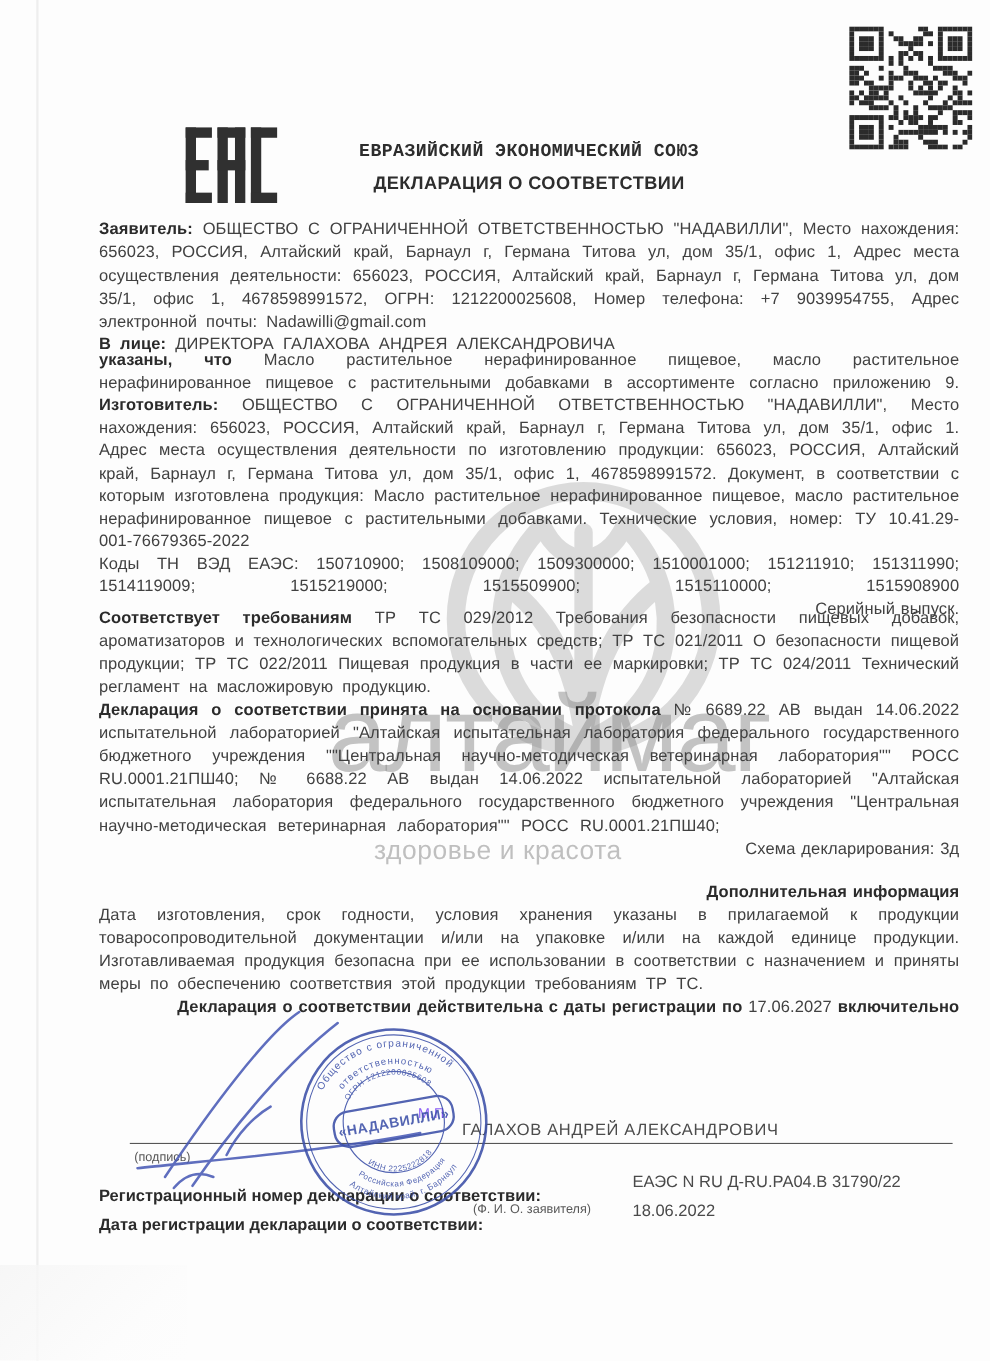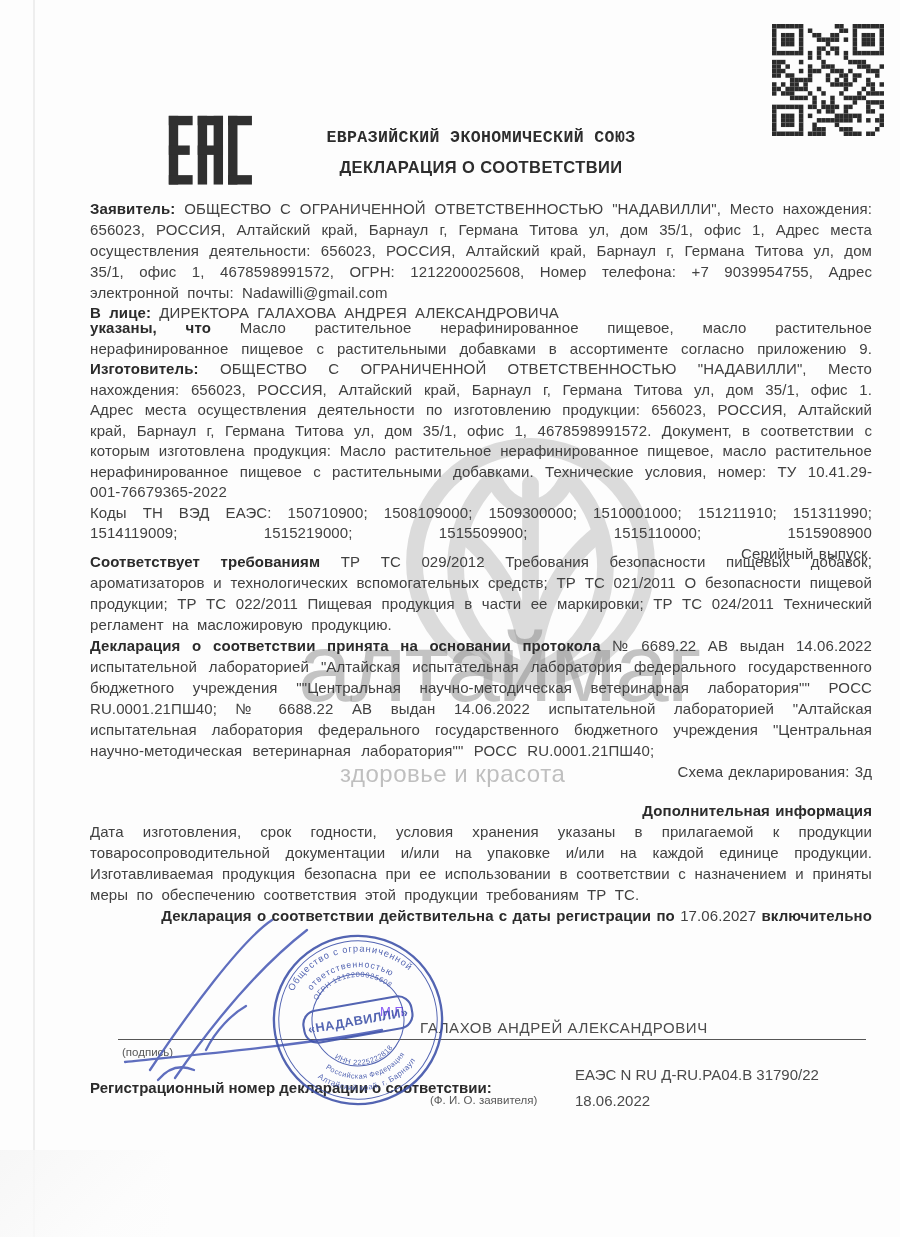--- a/index.html
+++ b/index.html
@@ -464,15 +464,16 @@
   </svg>
 
   <div class="mp-label">М.П.</div>
   <div class="signer-name">ГАЛАХОВ АНДРЕЙ АЛЕКСАНДРОВИЧ</div>
   <div class="sig-line"></div>
   <div class="caption cap-sign">(подпись)</div>
   <div class="caption cap-fio">(Ф. И. О. заявителя)</div>
 
   <div class="reg-label row1">Регистрационный номер декларации о соответствии:</div>
   <div class="reg-value row1">ЕАЭС N RU Д-RU.РА04.В 31790/22</div>
+  <div class="reg-label row2">Дата регистрации декларации о соответствии:</div>
   <div class="reg-value row2">18.06.2022</div>
 
 </div>
 
 </body></html>

